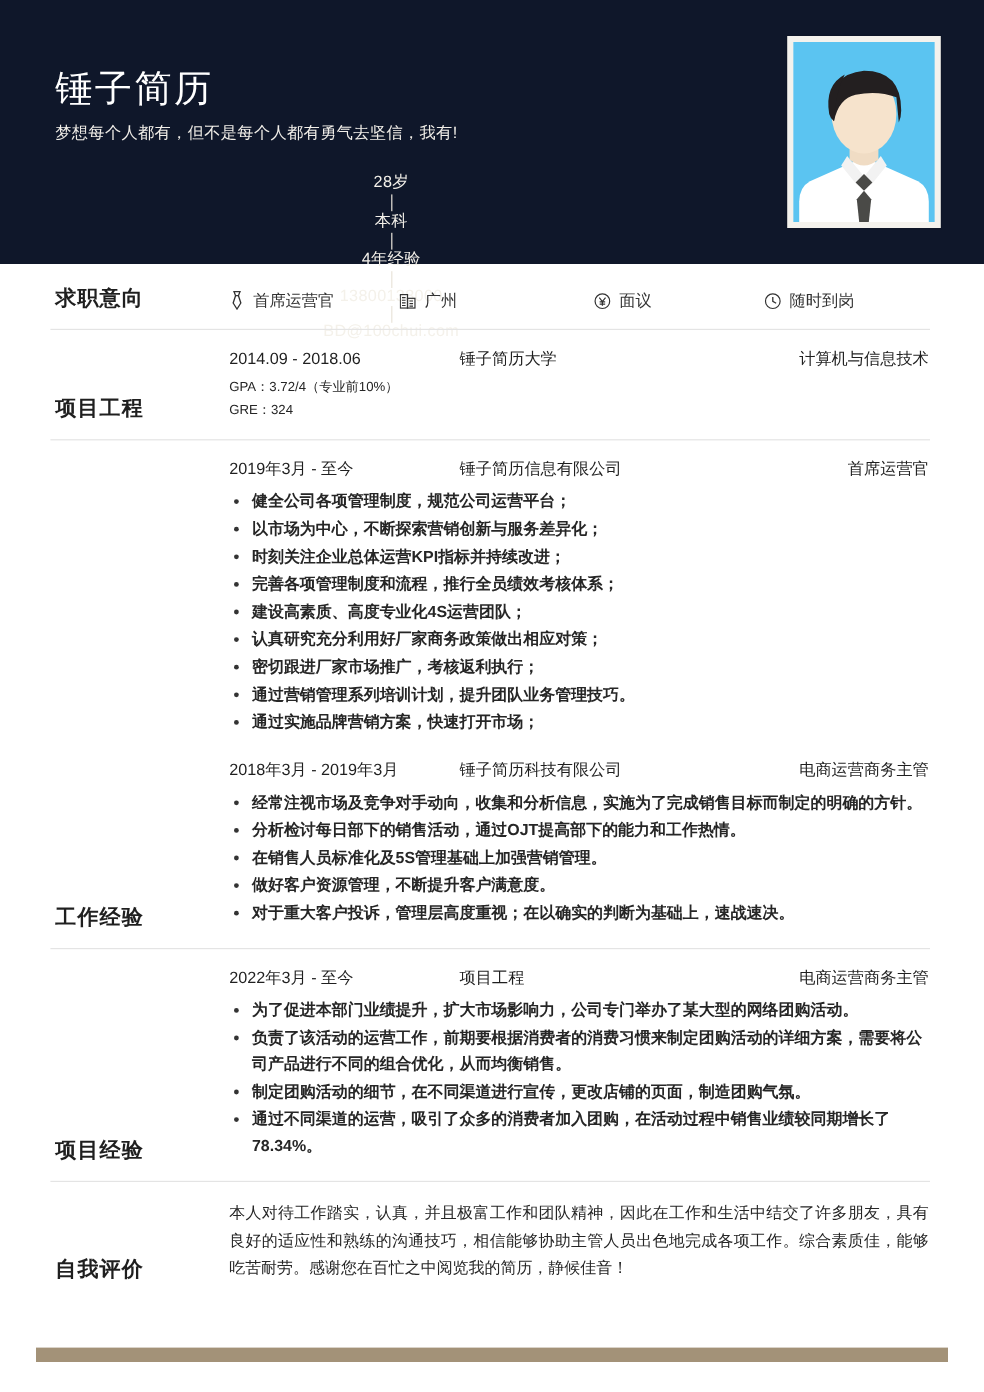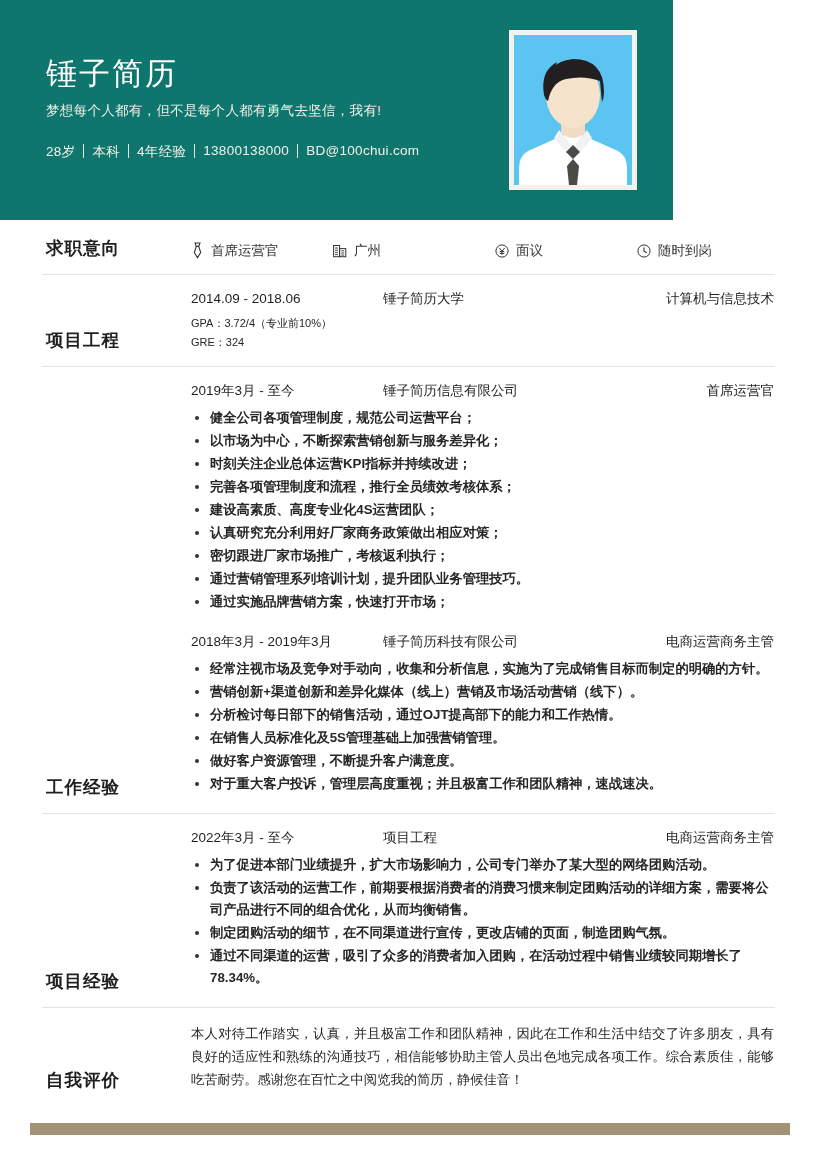--- a/index.html
+++ b/index.html
@@ -12,23 +12,23 @@
     height: 1160px;
     font-family: "Liberation Sans", "DejaVu Sans", sans-serif;
     color: #2b2b2b;
     position: relative;
     overflow: hidden;
   }
 
   
   .header {
     position: relative;
-    width: 673px;
+    width: 820px;
     height: 220px;
-    background: #0f766e;
+    background: #0f172a;
     box-sizing: border-box;
   }
   .header-inner {
     position: absolute;
     left: 46px;
     top: 56px;
     width: 560px;
   }
   .name {
     font-size: 31px;
@@ -43,21 +43,22 @@
     color: #f2efe9;
     letter-spacing: 0.3px;
     line-height: 1.4;
     margin: 0 0 22px 0;
   }
   .meta-line {
     font-size: 13.5px;
     color: #f4f1ea;
     letter-spacing: 0.3px;
     display: flex;
-    align-items: flex-start;
+    align-items: center;
+    flex-direction: column;
   }
   .meta-item { white-space: nowrap; }
   .meta-sep {
     display: inline-block;
     width: 1px;
     height: 14px;
     background: #e9e4da;
     margin: 0 8px;
     position: relative;
     top: 1px;
@@ -346,25 +347,24 @@
         <div class="entry-gap"></div>
 
         <div class="entry">
           <div class="entry-head">
             <div class="eh-date">2018年3月 - 2019年3月</div>
             <div class="eh-org">锤子简历科技有限公司</div>
             <div class="eh-role">电商运营商务主管</div>
           </div>
           <ul class="bullets">
             <li>经常注视市场及竞争对手动向，收集和分析信息，实施为了完成销售目标而制定的明确的方针。</li>
-            <li>营销创新+渠道创新和差异化媒体（线上）营销及市场活动营销（线下）。</li>
             <li>分析检讨每日部下的销售活动，通过OJT提高部下的能力和工作热情。</li>
             <li>在销售人员标准化及5S管理基础上加强营销管理。</li>
             <li>做好客户资源管理，不断提升客户满意度。</li>
-            <li>对于重大客户投诉，管理层高度重视；并且极富工作和团队精神，速战速决。</li>
+            <li>对于重大客户投诉，管理层高度重视；在以确实的判断为基础上，速战速决。</li>
           </ul>
         </div>
 
       </div>
     </div>
   </div>
 
   <div class="section">
     <div class="section-row">
       <div class="sec-title">项目经验</div>

